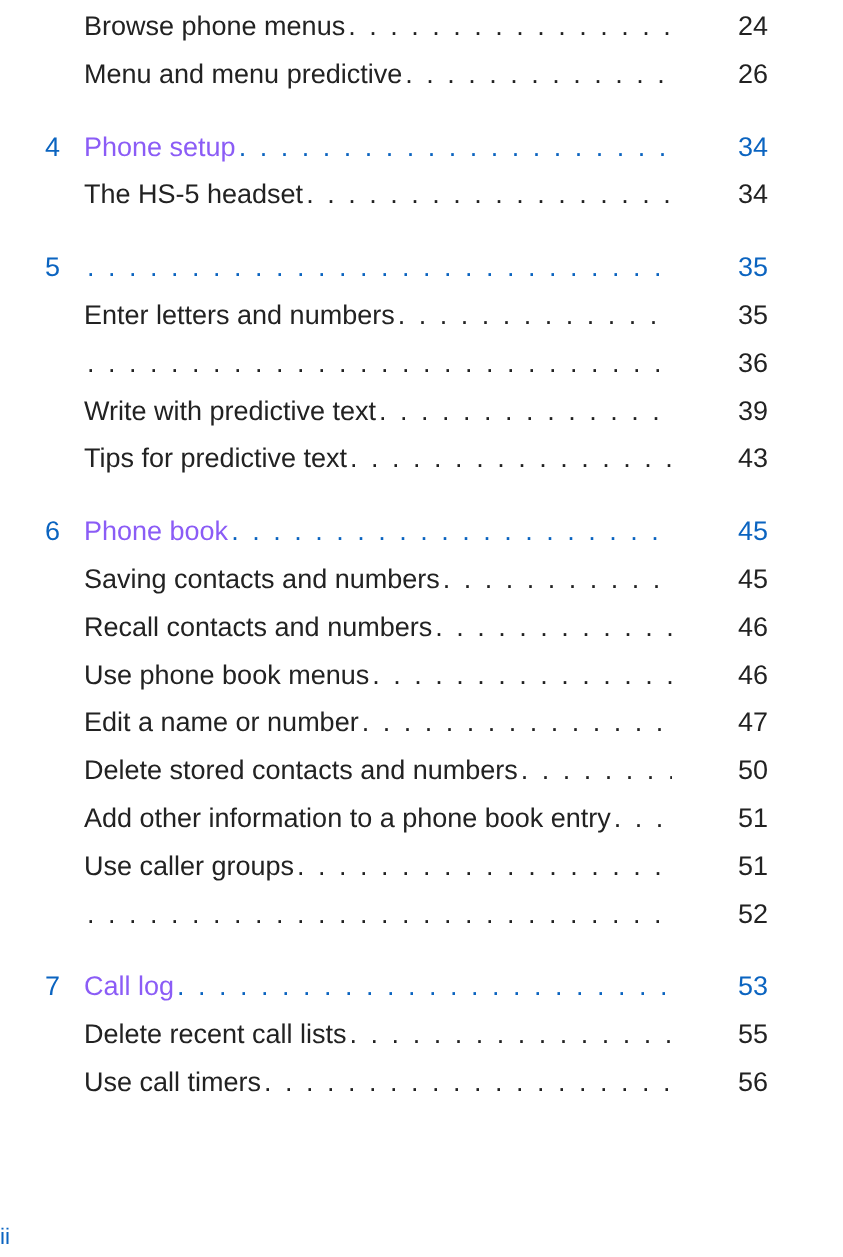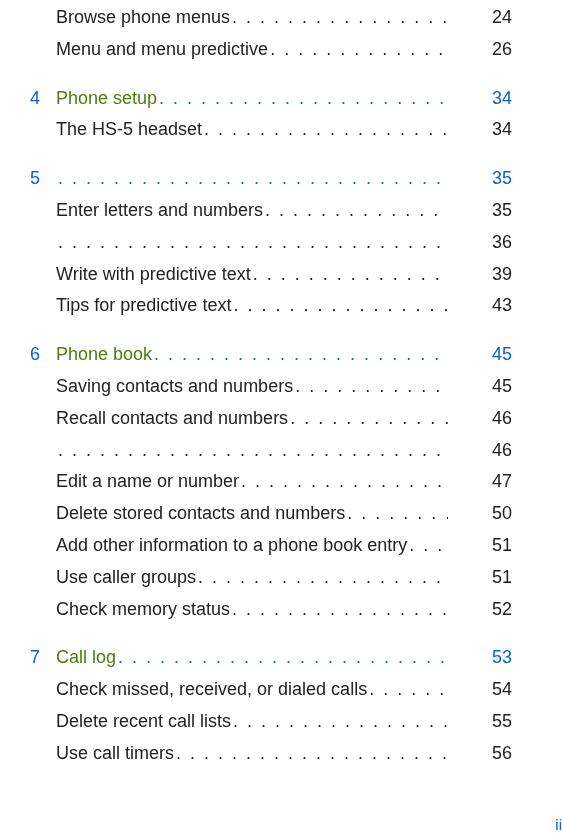--- a/index.html
+++ b/index.html
@@ -29,21 +29,21 @@
   .num-col {
     width: 26px;
     flex: 0 0 26px;
     color: #0b64c0;
     font-weight: 400;
   }
   .title {
     white-space: nowrap;
   }
   .title.chapter {
-    color: #4d7c0f;
+    color: #8b5cf6;
   }
   .leader {
     flex: 1 1 auto;
     overflow: hidden;
     white-space: nowrap;
     color: inherit;
     letter-spacing: 2px;
     padding: 0 2px;
   }
   .leader::before {
@@ -55,21 +55,21 @@
     white-space: nowrap;
     margin-left: 44px;
   }
   .pageno.blue { color: #0b64c0; }
   .group-gap { height: 14px; }
   .footer {
     position: absolute;
     bottom: 8px;
     left: 0;
     width: 100%;
-    text-align: right;
+    text-align: left;
     color: #0b64c0;
     font-size: 15px;
   }
 </style>
 </head>
 <body>
 
 <div class="page">
   <div class="toc" id="toc">
       <div class="row">
@@ -140,20 +140,21 @@
         <span class="pageno"> 45</span>
       </div>
       <div class="row">
         <span class="num-col"></span>
         <span class="title">Recall contacts and numbers</span>
         <span class="leader"></span>
         <span class="pageno"> 46</span>
       </div>
       <div class="row">
         <span class="num-col"></span>
+        <span class="title">Use phone book menus</span>
         <span class="leader"></span>
         <span class="pageno"> 46</span>
       </div>
       <div class="row">
         <span class="num-col"></span>
         <span class="title">Edit a name or number</span>
         <span class="leader"></span>
         <span class="pageno"> 47</span>
       </div>
       <div class="row">
@@ -169,36 +170,29 @@
         <span class="pageno"> 51</span>
       </div>
       <div class="row">
         <span class="num-col"></span>
         <span class="title">Use caller groups</span>
         <span class="leader"></span>
         <span class="pageno"> 51</span>
       </div>
       <div class="row">
         <span class="num-col"></span>
-        <span class="title">Check memory status</span>
         <span class="leader"></span>
         <span class="pageno"> 52</span>
       </div>
       <div class="group-gap"></div>
       <div class="row">
         <span class="num-col">7</span>
         <span class="title chapter">Call log</span>
         <span class="leader blue"></span>
         <span class="pageno blue"> 53</span>
-      </div>
-      <div class="row">
-        <span class="num-col"></span>
-        <span class="title">Check missed, received, or dialed calls</span>
-        <span class="leader"></span>
-        <span class="pageno"> 54</span>
       </div>
       <div class="row">
         <span class="num-col"></span>
         <span class="title">Delete recent call lists</span>
         <span class="leader"></span>
         <span class="pageno"> 55</span>
       </div>
       <div class="row">
         <span class="num-col"></span>
         <span class="title">Use call timers</span>

